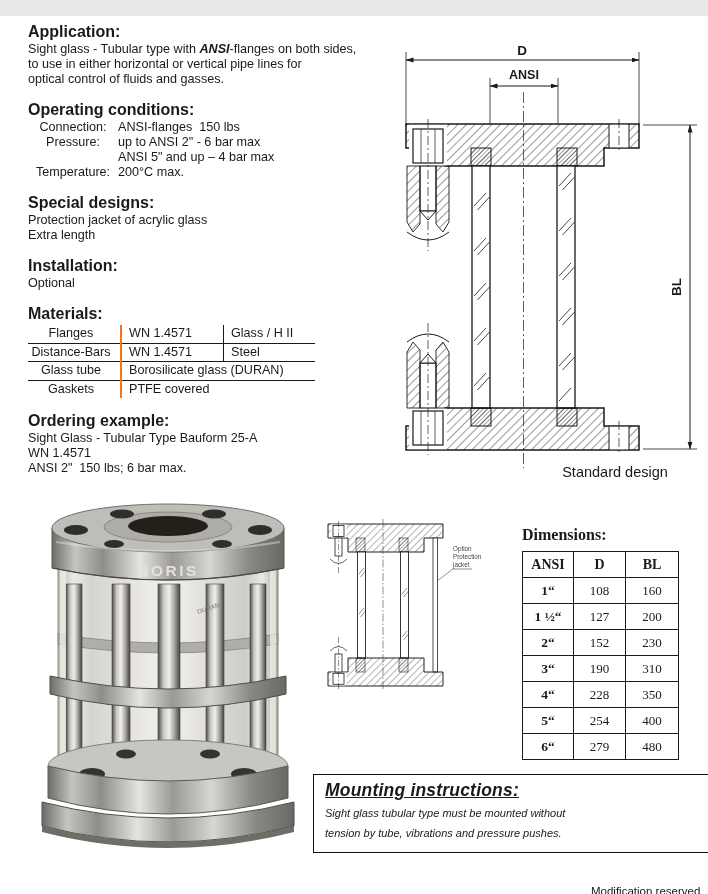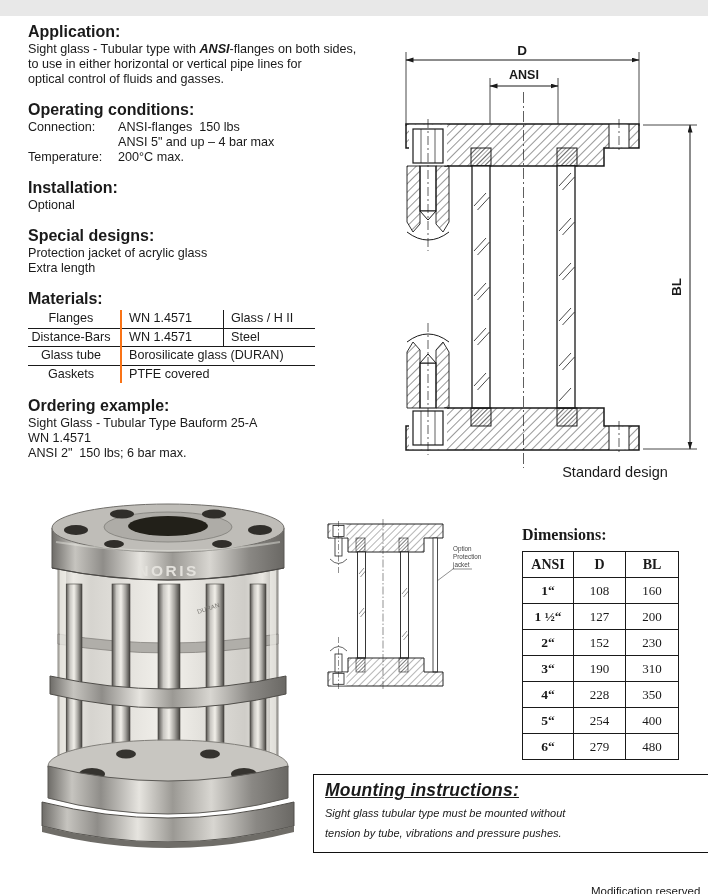--- a/index.html
+++ b/index.html
@@ -8,21 +8,21 @@
     font-family:"Liberation Sans","DejaVu Sans",sans-serif;color:#1a1a1a;
     overflow:hidden;margin:16px auto;
   }
   
   .left-col{position:absolute;left:28px;top:6px;width:352px;}
   .sec{margin:0 0 13px 0;}
   .sec h2{font-size:16px;font-weight:bold;margin:0 0 1px 0;line-height:19px;}
   .sec p, .sec .tline{font-size:12.6px;line-height:15px;margin:0;white-space:pre-wrap;}
   .emph{font-weight:bold;font-style:italic;}
   .oc-row{display:flex;font-size:12.6px;line-height:15px;}
-  .oc-label{width:90px;flex:0 0 90px;}
+  .oc-label{width:90px;flex:0 0 90px;text-align:center;}
   .oc-val{white-space:pre-wrap;}
   
   .mat-table{border-collapse:collapse;font-size:12.6px;margin-top:2px;}
   .mat-table td{padding:1px 6px 2px 2px;border-bottom:1px solid #1a1a1a;line-height:14.5px;}
   .mat-table tr:last-child td{border-bottom:none;}
   .mat-table td.m1{width:86px;border-right:2px solid #f97316;padding-left:0;text-align:center;}
   .mat-table td.m2{width:88px;padding-left:7px;}
   .mat-table td.m2.divR{border-right:1px solid #1a1a1a;}
   .mat-table td.m3{width:78px;padding-left:7px;}
   
@@ -69,38 +69,42 @@
       <p>optical control of fluids and gasses.</p>
     </div>
 
     <div class="sec">
       <h2>Operating conditions:</h2>
       <div class="oc-row">
         <span class="oc-label">Connection:</span>
         <span class="oc-val">ANSI-flanges  150 lbs</span>
       </div>
       <div class="oc-row">
+        <span class="oc-label">Pressure:</span>
+        <span class="oc-val">up to ANSI 2" - 6 bar max</span>
+      </div>
+      <div class="oc-row">
         <span class="oc-label"></span>
         <span class="oc-val">ANSI 5" and up – 4 bar max</span>
       </div>
       <div class="oc-row">
         <span class="oc-label">Temperature:</span>
         <span class="oc-val">200°C max.</span>
       </div>
     </div>
 
     <div class="sec">
-      <h2>Installation:</h2>
-      <p>Optional</p>
-    </div>
-
-    <div class="sec">
       <h2>Special designs:</h2>
       <p>Protection jacket of acrylic glass</p>
       <p>Extra length</p>
+    </div>
+
+    <div class="sec">
+      <h2>Installation:</h2>
+      <p>Optional</p>
     </div>
 
     <div class="sec">
       <h2>Materials:</h2>
       <table class="mat-table">
         <tbody>
           <tr>
             <td class="m1">Flanges</td>
             <td class="m2 divR">WN 1.4571</td>
             <td class="m3">Glass / H II</td>

